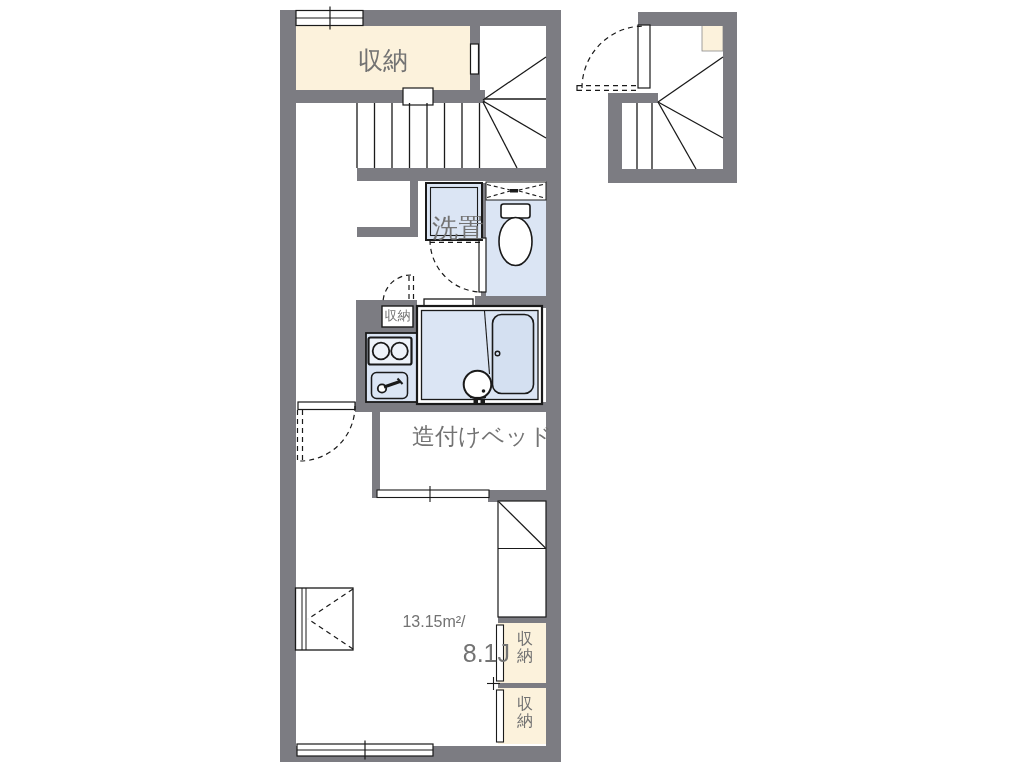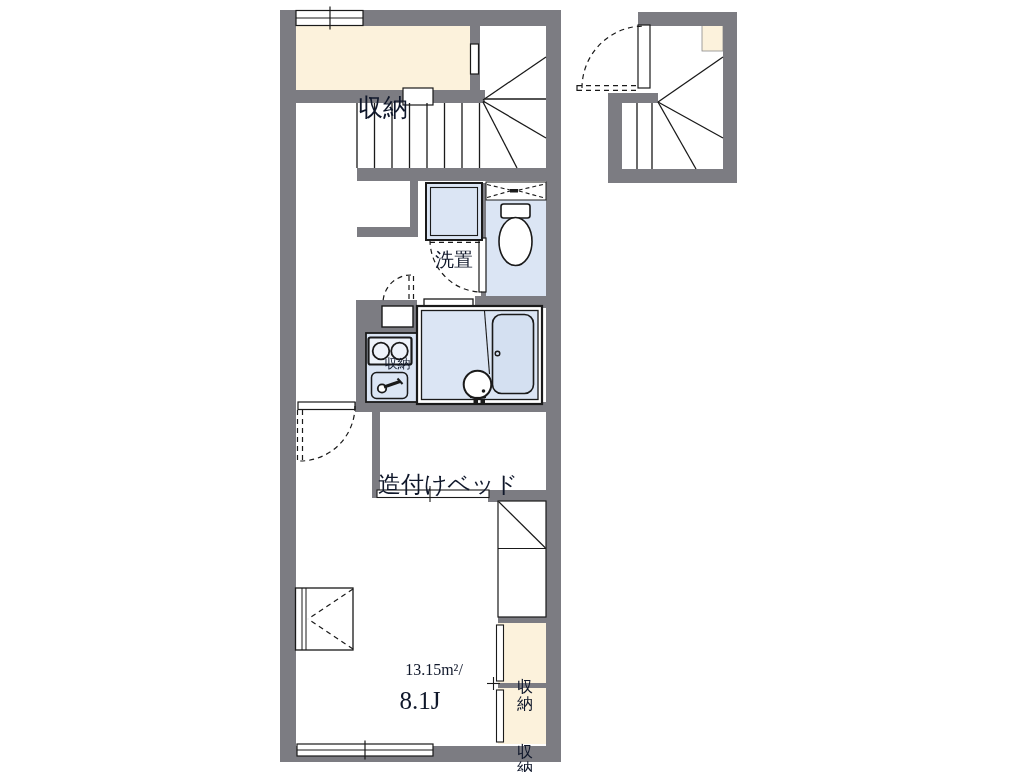--- a/index.html
+++ b/index.html
@@ -1,27 +1,27 @@
 <!DOCTYPE html>
 <html><head>
 <meta charset="utf-8">
 <style>
   html,body{margin:0;padding:0;background:#ffffff;}
   #plan{position:relative;width:1017px;height:772px;background:#ffffff;overflow:hidden;
         font-family:"Liberation Sans","DejaVu Sans",sans-serif;}
   #plan svg{position:absolute;left:0;top:0;}
-  .lbl{position:absolute;color:#0f172a;text-align:center;line-height:1.12;
-       font-family:Liberation Serif, serif;margin-top:48px;}
+  .lbl{position:absolute;color:#737373;text-align:center;line-height:1.12;
+       font-family:Liberation Sans, sans-serif;}
   .lbl-closet-top{left:296px;top:46px;width:174px;font-size:25px;}
-  .lbl-laundry{left:424px;top:201px;width:60px;font-size:19px;}
+  .lbl-laundry{left:424px;top:214px;width:60px;font-size:26px;text-align:right;}
   .lbl-kitchen-closet{left:382px;top:309px;width:31px;font-size:13px;}
-  .lbl-bed{left:364px;top:423px;width:168px;font-size:23px;line-height:27px;}
+  .lbl-bed{left:398px;top:423px;width:168px;font-size:23px;line-height:27px;}
   .lbl-room-name{left:330px;top:575px;width:180px;font-size:37px;letter-spacing:2px;}
   .lbl-area1{left:344px;top:613px;width:180px;font-size:16px;}
-  .lbl-area2{left:330px;top:639px;width:180px;font-size:25px;}
+  .lbl-area2{left:330px;top:639px;width:180px;font-size:25px;text-align:right;}
   .lbl-vert{width:18px;font-size:16px;line-height:17px;word-break:break-all;text-align:center;}
   .lbl-storage-r1{left:516px;top:630px;}
   .lbl-storage-r2{left:516px;top:695px;}
 </style>
 </head>
 <body>
 
 <div id="plan">
 <svg width="1017" height="772" viewBox="0 0 1017 772">
 

